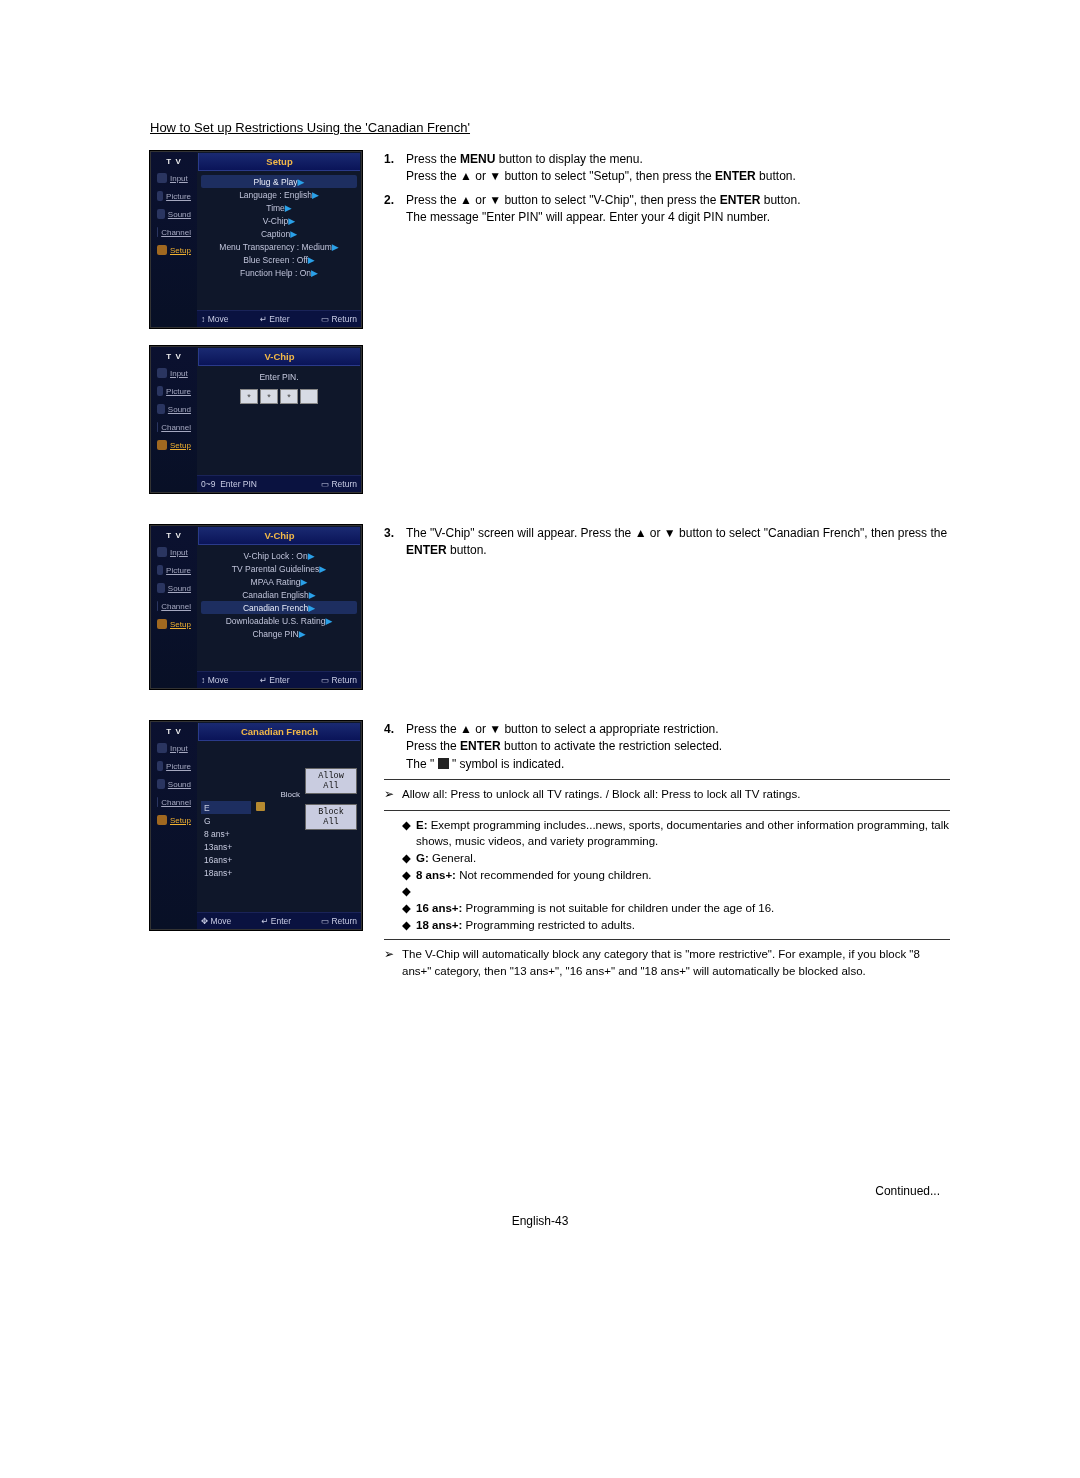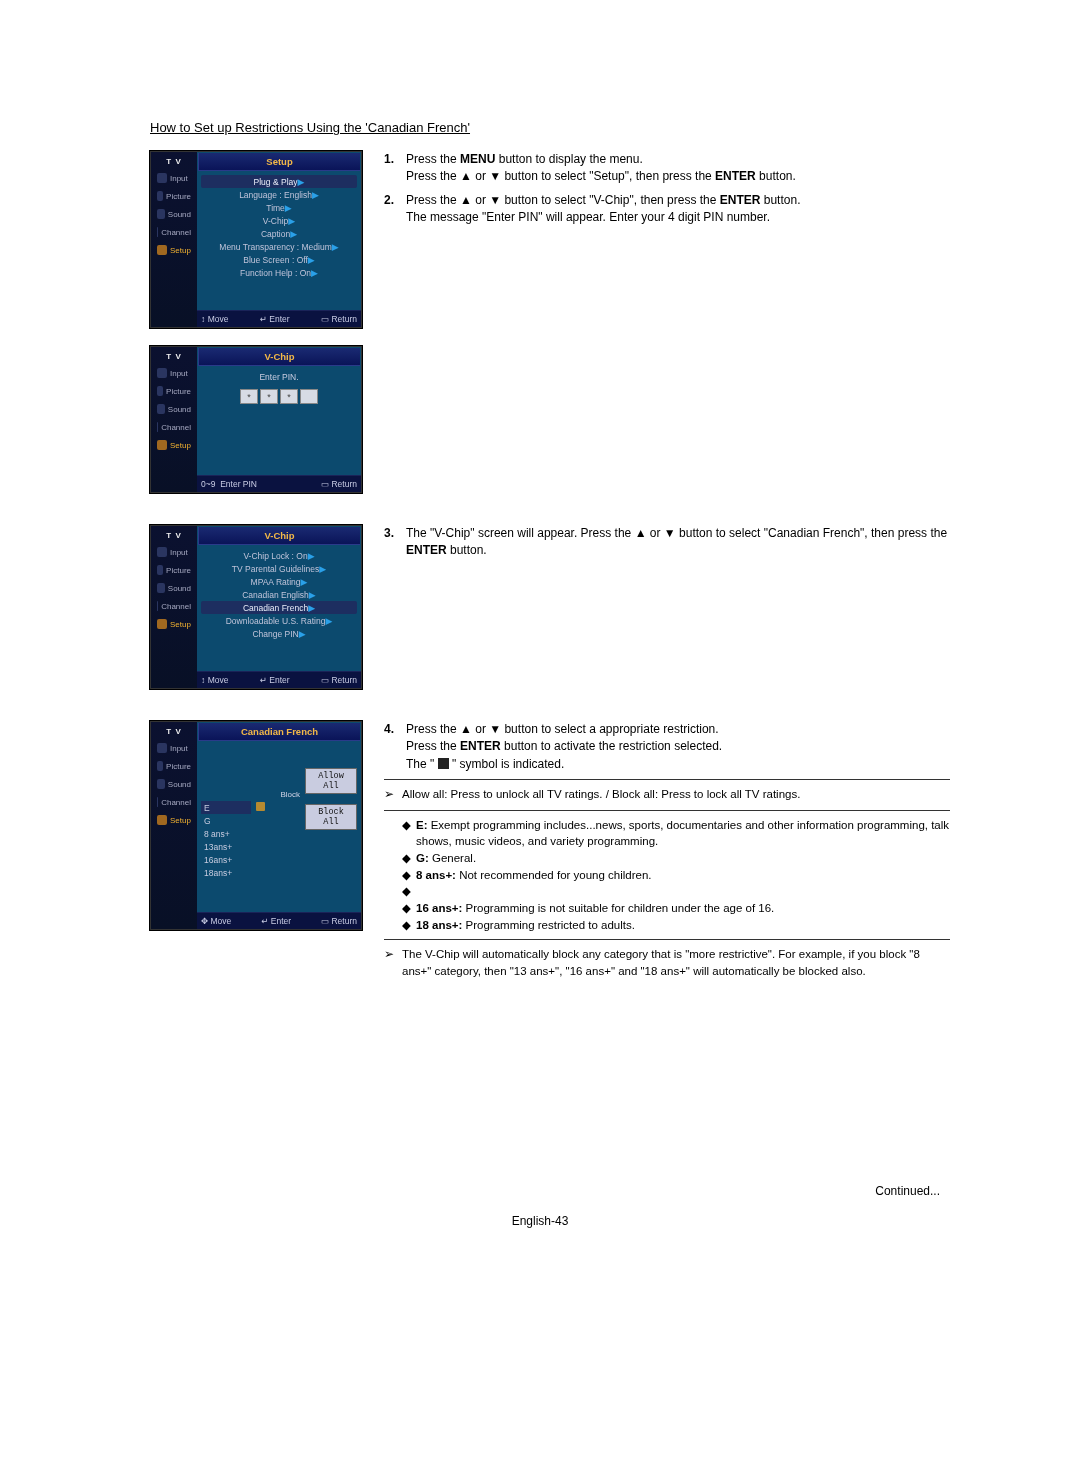--- a/index.html
+++ b/index.html
@@ -34,38 +34,38 @@
   .note-row { display: flex; align-items: flex-start; font-size: 11.5px; margin: 4px 0; }
   .note-arrow { width: 18px; flex-shrink:0; font-size: 12px; }
   .ratings-list { margin-left: 18px; font-size: 11.5px; }
   .rating-line { display:flex; align-items:flex-start; line-height:1.45; }
   .rating-bullet { width:14px; flex-shrink:0; }
   .lock-sym { display:inline-block; width:11px; height:11px; background:#222; vertical-align:-1px; }
 
   
   .tv-screen {
     width: 210px;
-    background: #0c4a6e;
+    background: #0f172a;
     border: 1px solid #333;
     font-size: 9px;
     color: #cfd2e6;
     margin-bottom: 18px;
     box-shadow: 0 0 0 1px #000;
   }
   .tv-inner{ display:flex; }
   .tv-sidebar {
     width: 46px;
     background: linear-gradient(#0b1130, #081026);
     padding: 2px 0;
   }
   .tv-sidebar .tv-tab-header{
     font-size:8px; color:#eee; text-align:center; font-weight:bold; letter-spacing:1px; padding:3px 0;
   }
   .tv-side-item{
-    font-size:8px; color:#a5a8c0; padding:4px 6px; display:flex; align-items:center; gap:3px;
+    font-size:8px; color:#a5a8c0; padding:4px 6px; display:flex; align-items:center; gap:3px;text-decoration:underline;
   }
   .tv-side-item.active{ color:#f0b030; }
   .tv-side-icon{ width:10px; height:10px; background:#2a3560; border-radius:2px; }
   .tv-side-item.active .tv-side-icon{ background:#a06820; }
   .tv-main { flex:1; display:flex; flex-direction:column; }
   .tv-title-bar {
     background: linear-gradient(#1a2a72, #0a1458);
     color:#f2b848; font-weight:bold; font-size:9.5px;
     text-align:center; padding:3px 0; border:1px solid #2a3a8a; border-top:0; border-right:0; margin:1px;
   }

